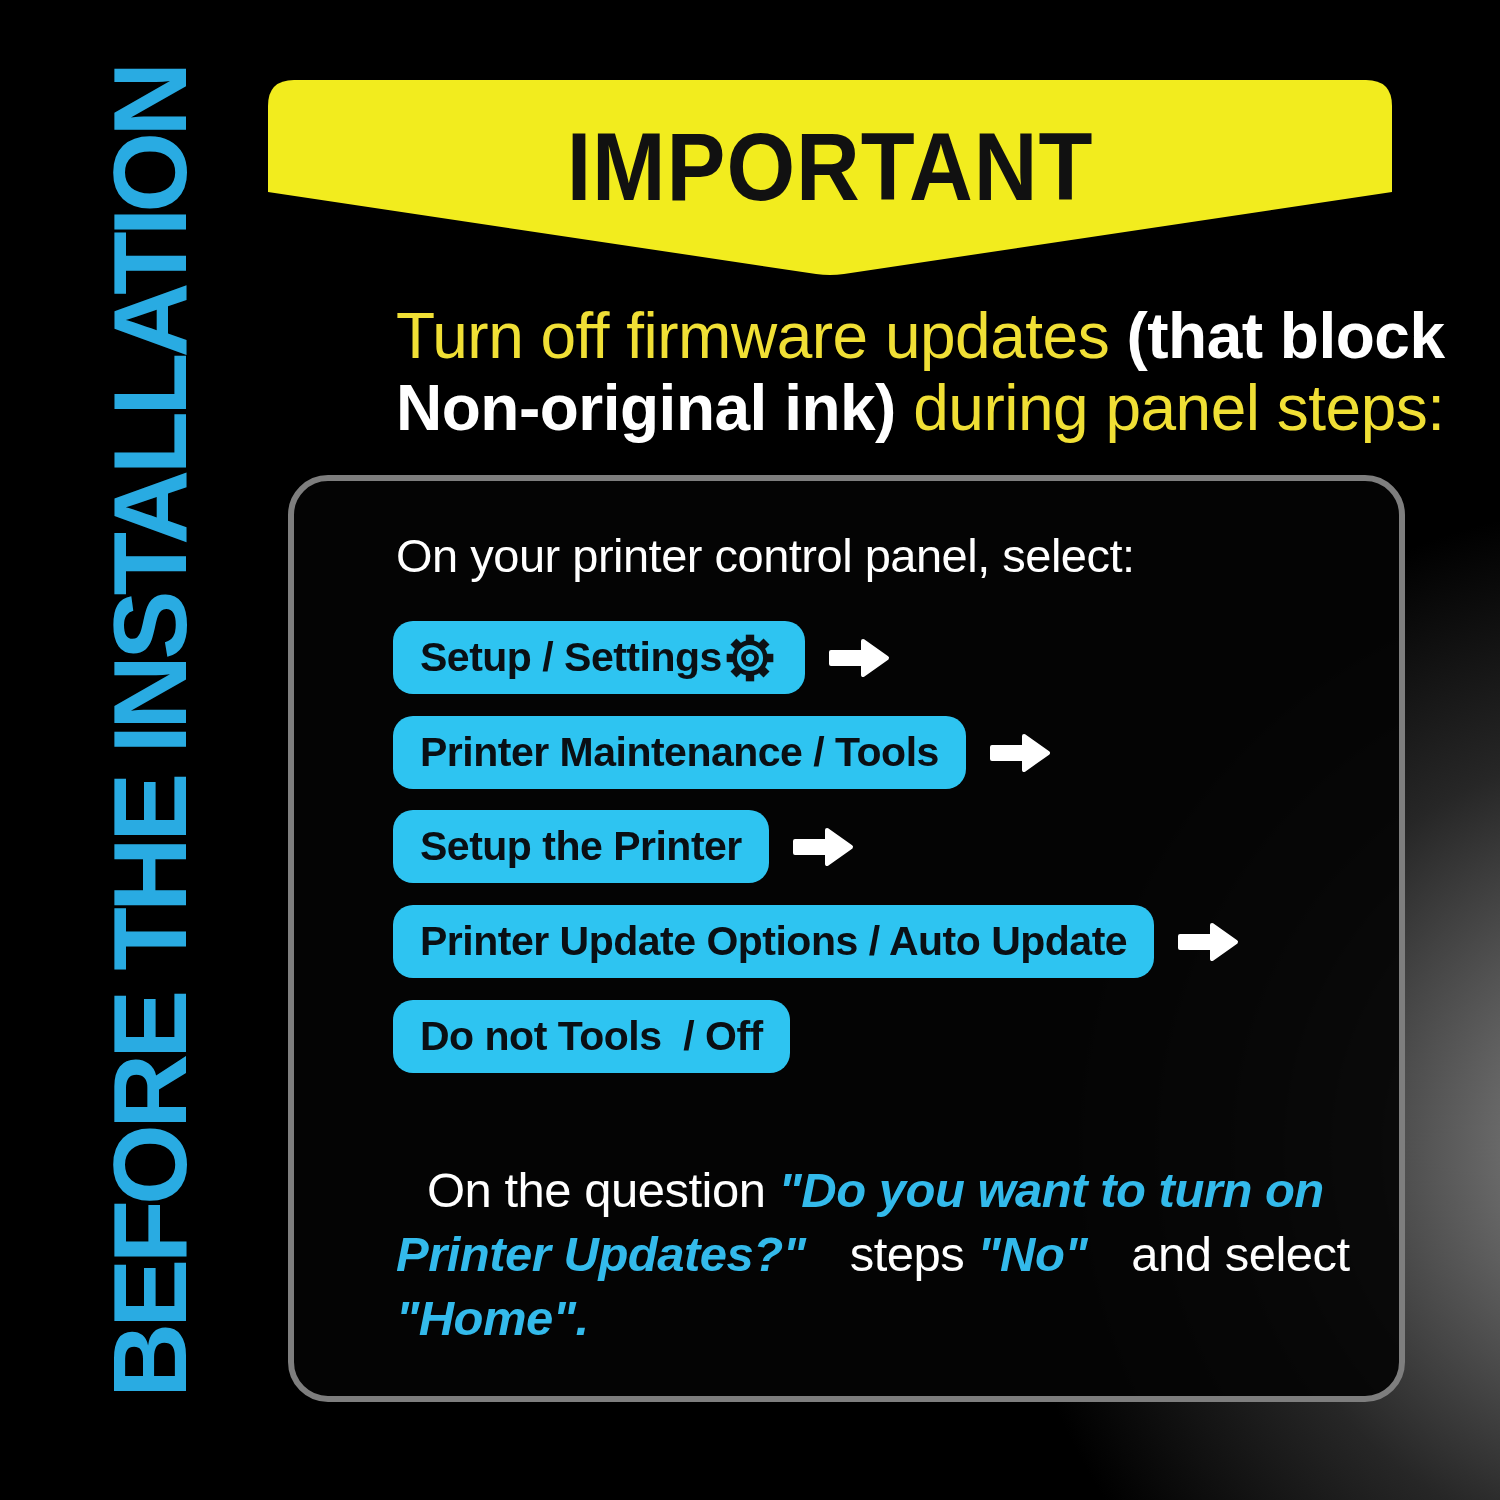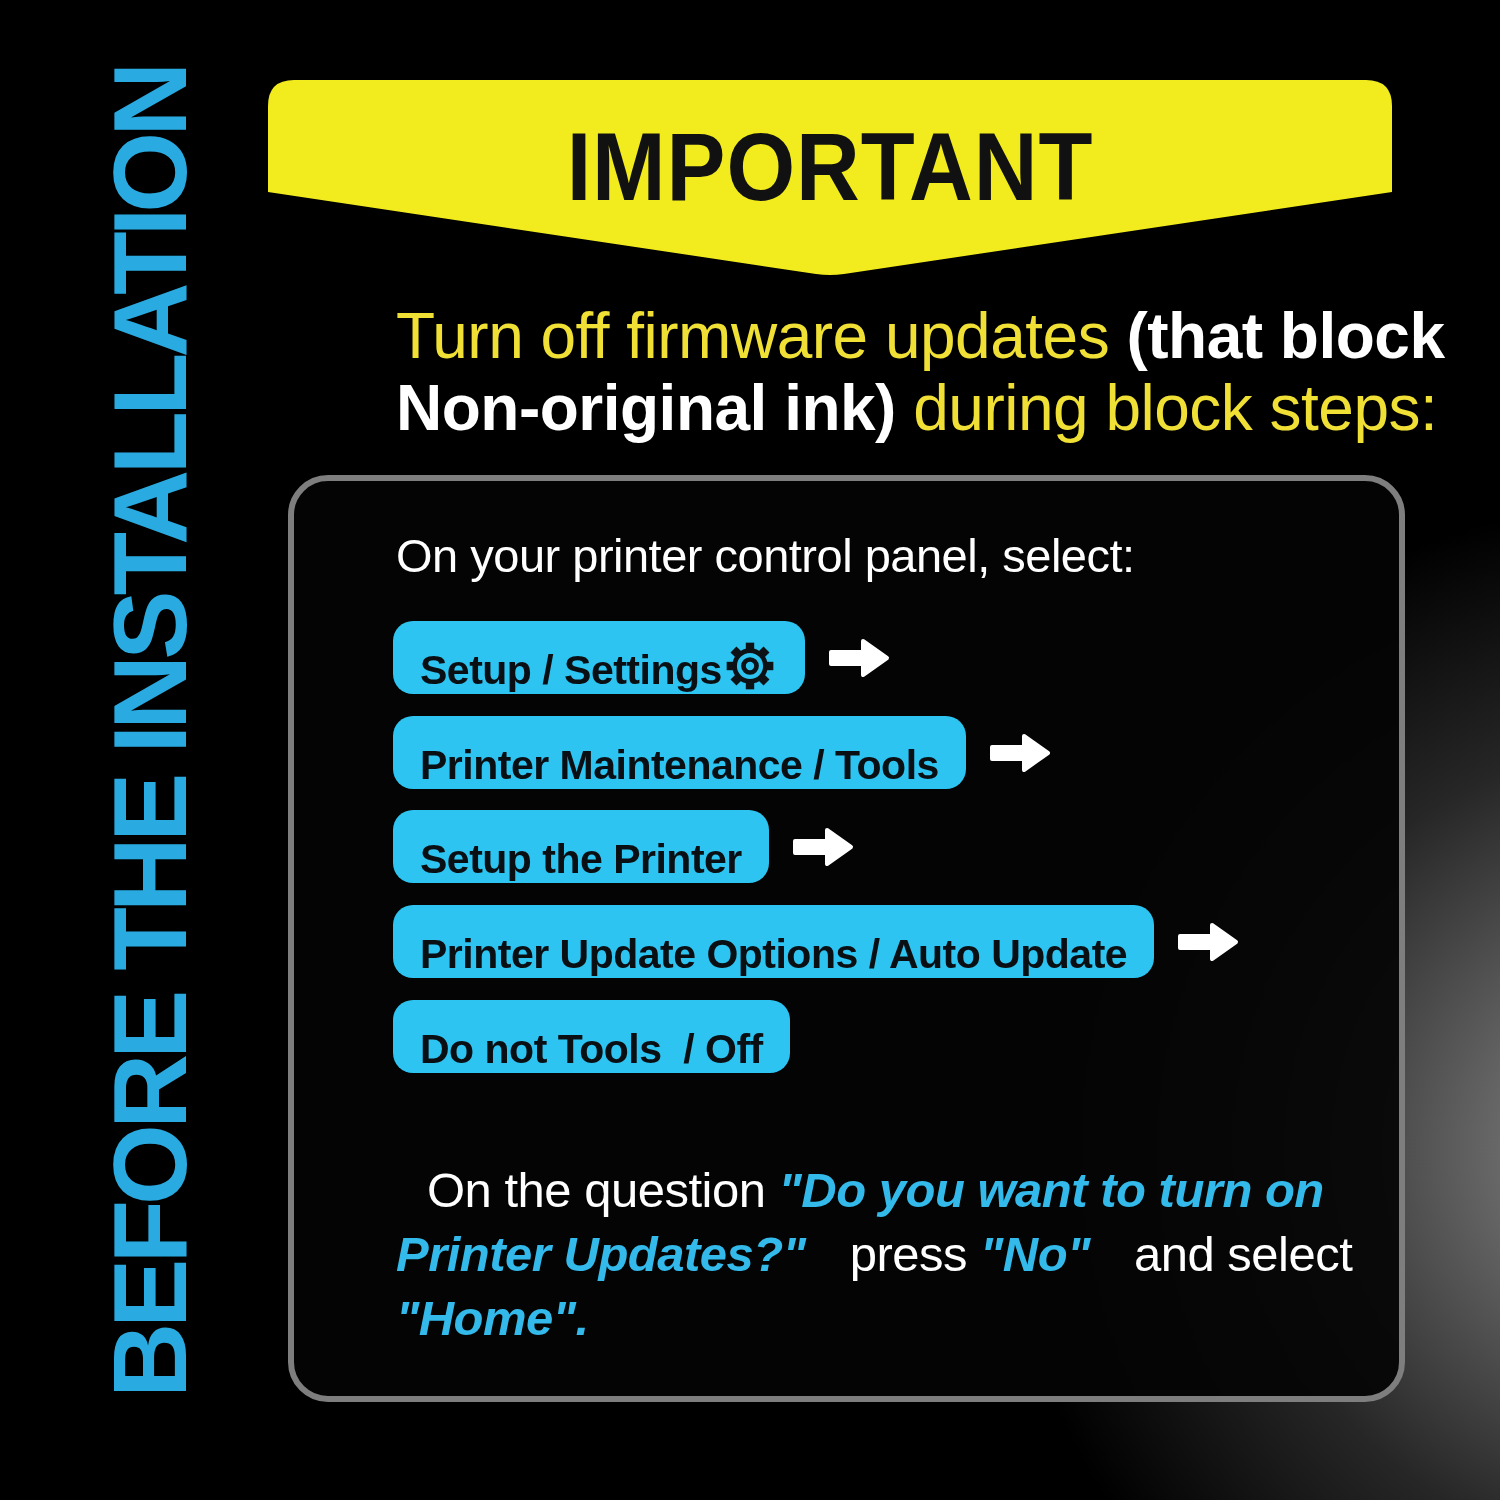--- a/index.html
+++ b/index.html
@@ -44,21 +44,21 @@
     border:6px solid var(--box-border,#7E7E7E);border-radius:40px;
     background:rgba(4,4,4,0.92);box-sizing:border-box;
   }
   .instruction{
     position:absolute;left:396px;top:528px;
     font-size:47px;color:var(--text-white,#fff);letter-spacing:-0.5px;
   }
   
   .row{position:absolute;left:393px;display:flex;align-items:center;gap:24px;}
   .btn{
-    display:flex;align-items:flex-end;
+    display:flex;align-items:center;
     height:73px;padding:0 27px;border-radius:20px;
     background:var(--button-cyan,#2EC4F1);
     font-size:41px;font-weight:700;letter-spacing:-0.5px;
     color:var(--button-text,#0a0f14);
   }
   .btn .lbl{white-space:pre;}
   .gear{display:block;}
   .arrow{display:block;flex:none;}
   
   .question{
@@ -77,21 +77,21 @@
 
 <div class="banner">
   <svg viewBox="0 0 1124 200">
     <path d="M26,0 H1098 Q1124,0 1124,26 V112 L576,194 Q562,196 548,194 L0,112 V26 Q0,0 26,0 Z" fill="#F2EC1E"></path>
   </svg>
   <div class="banner-title">IMPORTANT</div>
 </div>
 
 <div class="intro">
   <div><span class="yellow">Turn off firmware updates </span><span class="whitebold">(that block</span></div>
-  <div><span class="whitebold">Non-original ink)</span><span class="yellow"> during block steps:</span></div>
+  <div><span class="whitebold">Non-original ink)</span><span class="yellow"> during panel steps:</span></div>
 </div>
 
 <div class="panel"></div>
 
 <div class="instruction">On your printer control panel, select:</div>
 
 <div class="row" style="top:621px;">
   <div class="btn">
     <span class="lbl">Setup / Settings</span>
     <svg class="gear" width="56" height="56" viewBox="-30 -30 60 60">
@@ -144,15 +144,15 @@
 </div>
 
 <div class="row" style="top:1000px;">
   <div class="btn">
     <span class="lbl">Do not Tools  / Off</span>
   </div>
 </div>
 
 <div class="question">
   <div><span class="qwhite">On the question </span><span class="qcyan">"Do you want to turn on</span></div>
-  <div><span class="qcyan">Printer Updates?"</span><span class="qwhite"> press </span><span class="qcyan">"No"</span><span class="qwhite"> and select</span></div>
+  <div><span class="qcyan">Printer Updates?"</span><span class="qwhite"> steps </span><span class="qcyan">"No"</span><span class="qwhite"> and select</span></div>
   <div><span class="qcyan">"Home"</span><span class="qcyan">.</span></div>
 </div>
 
 </body></html>

